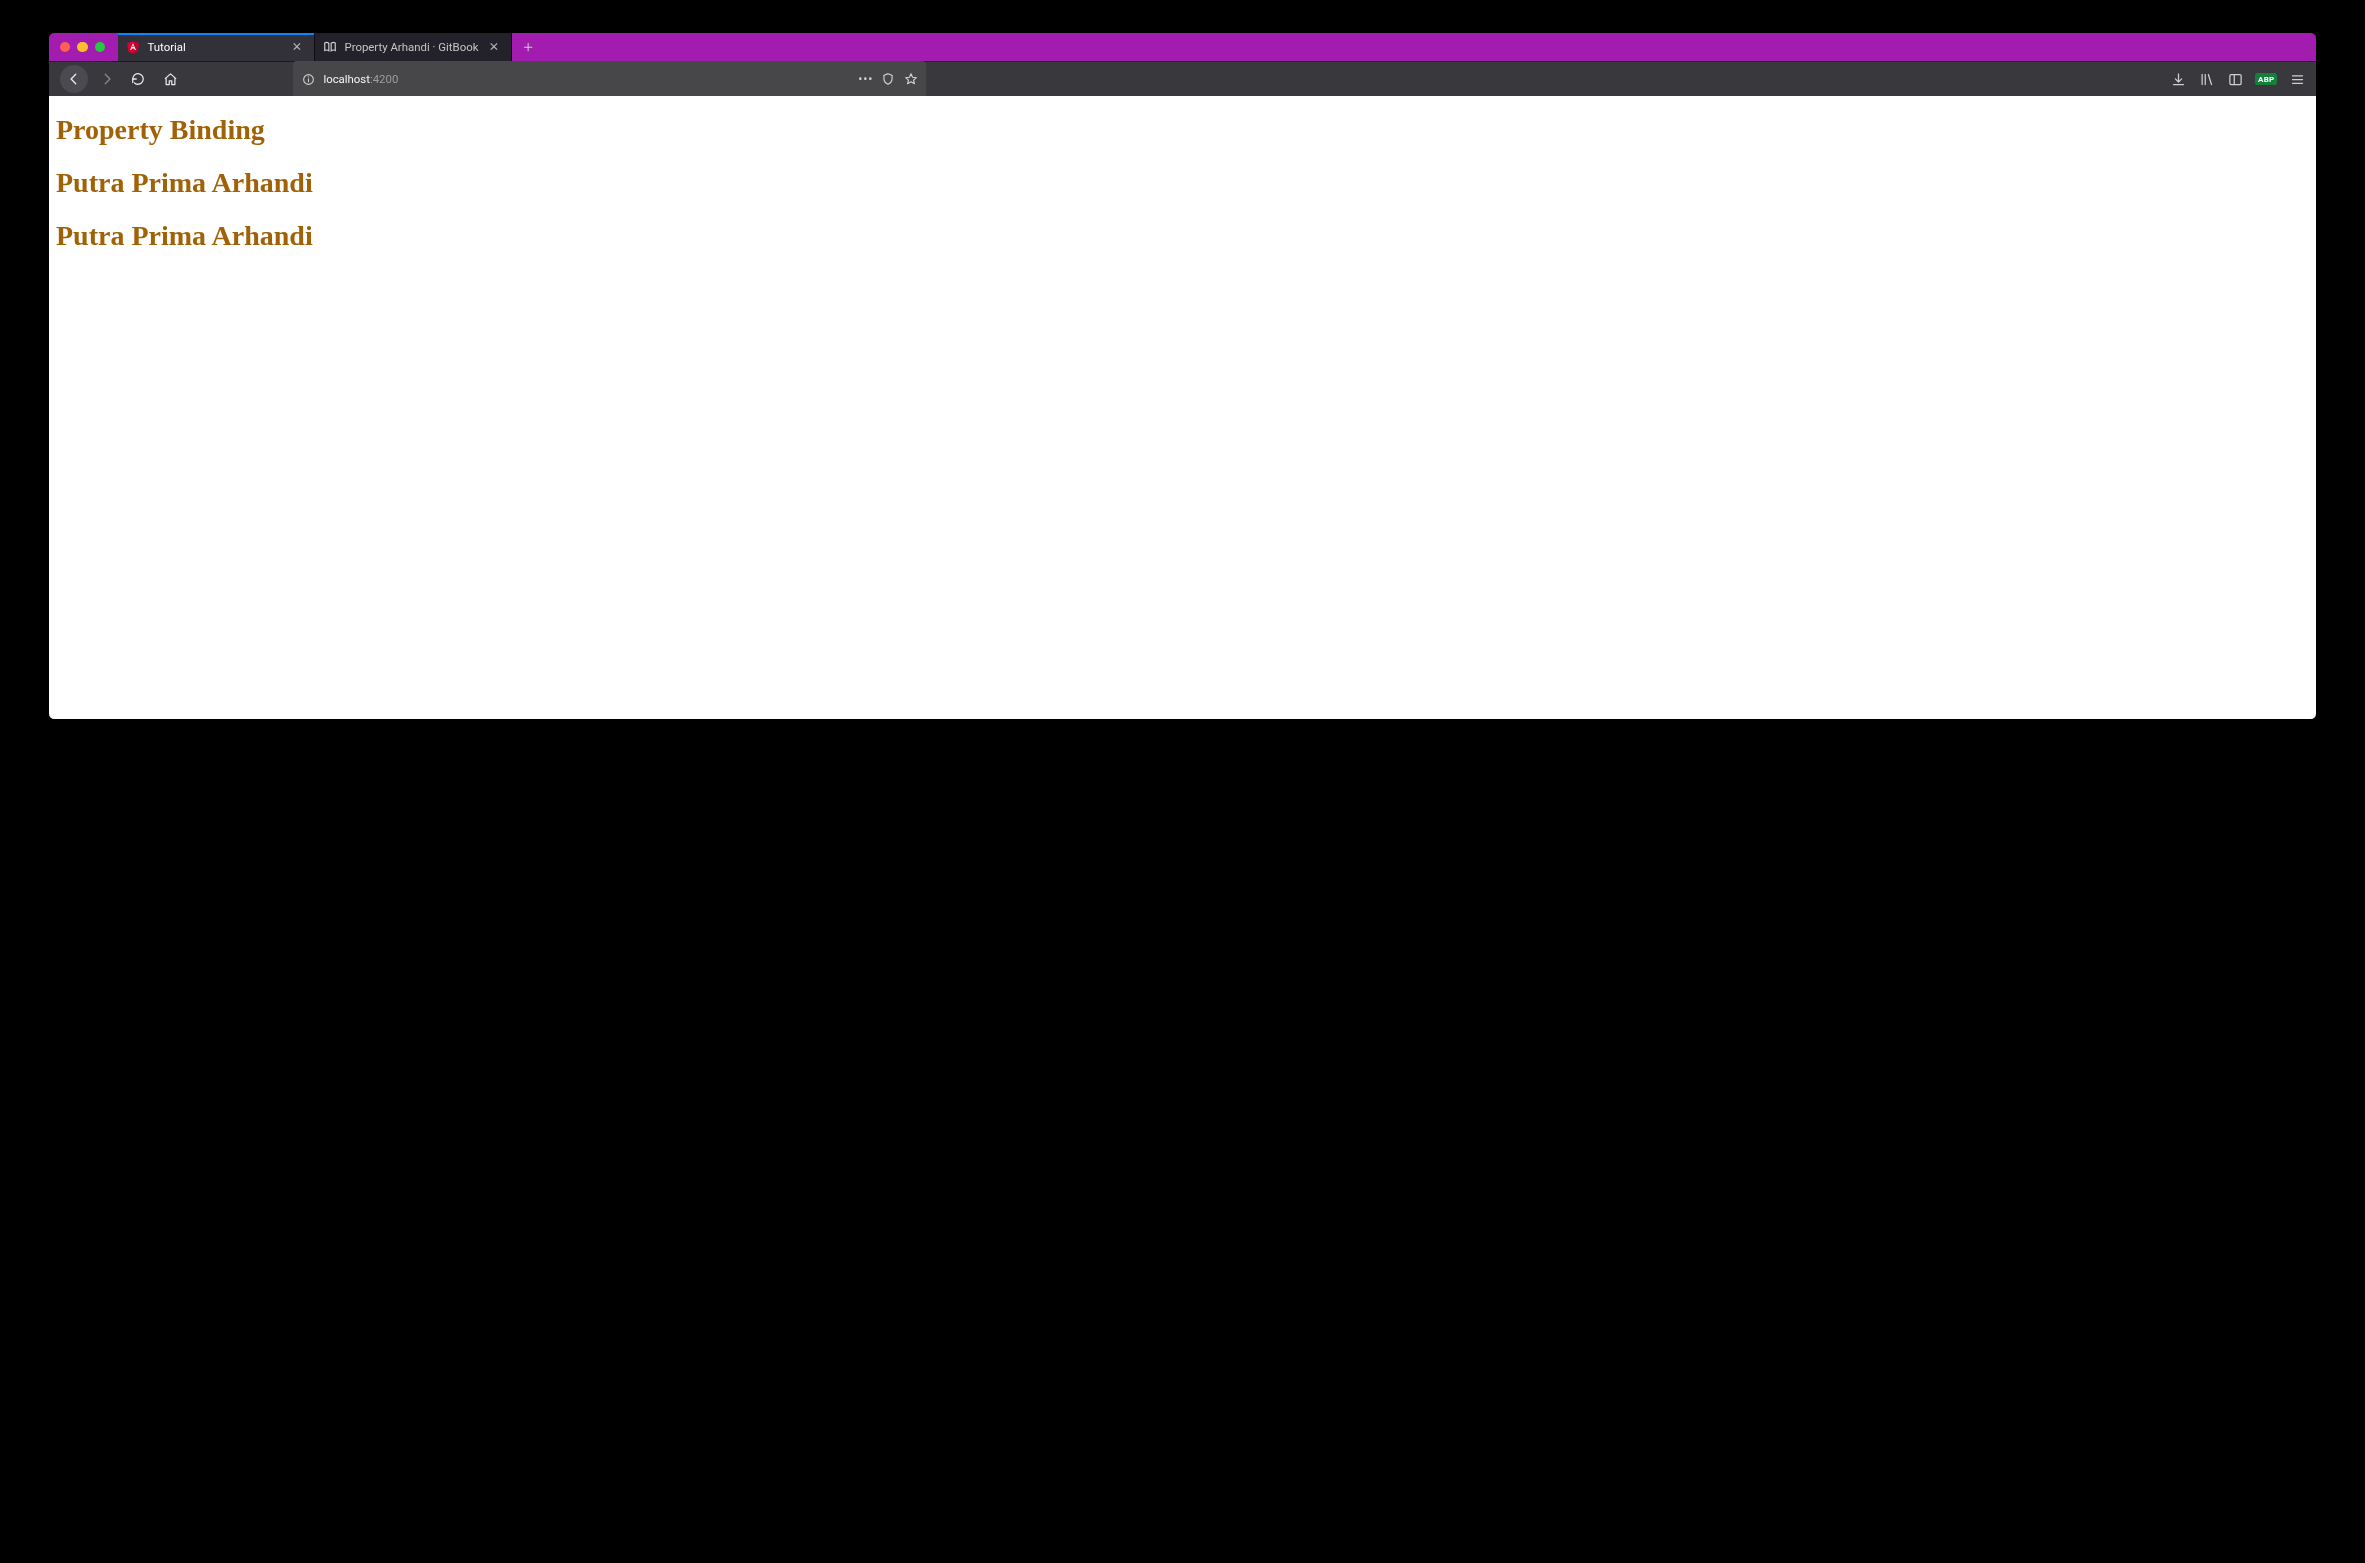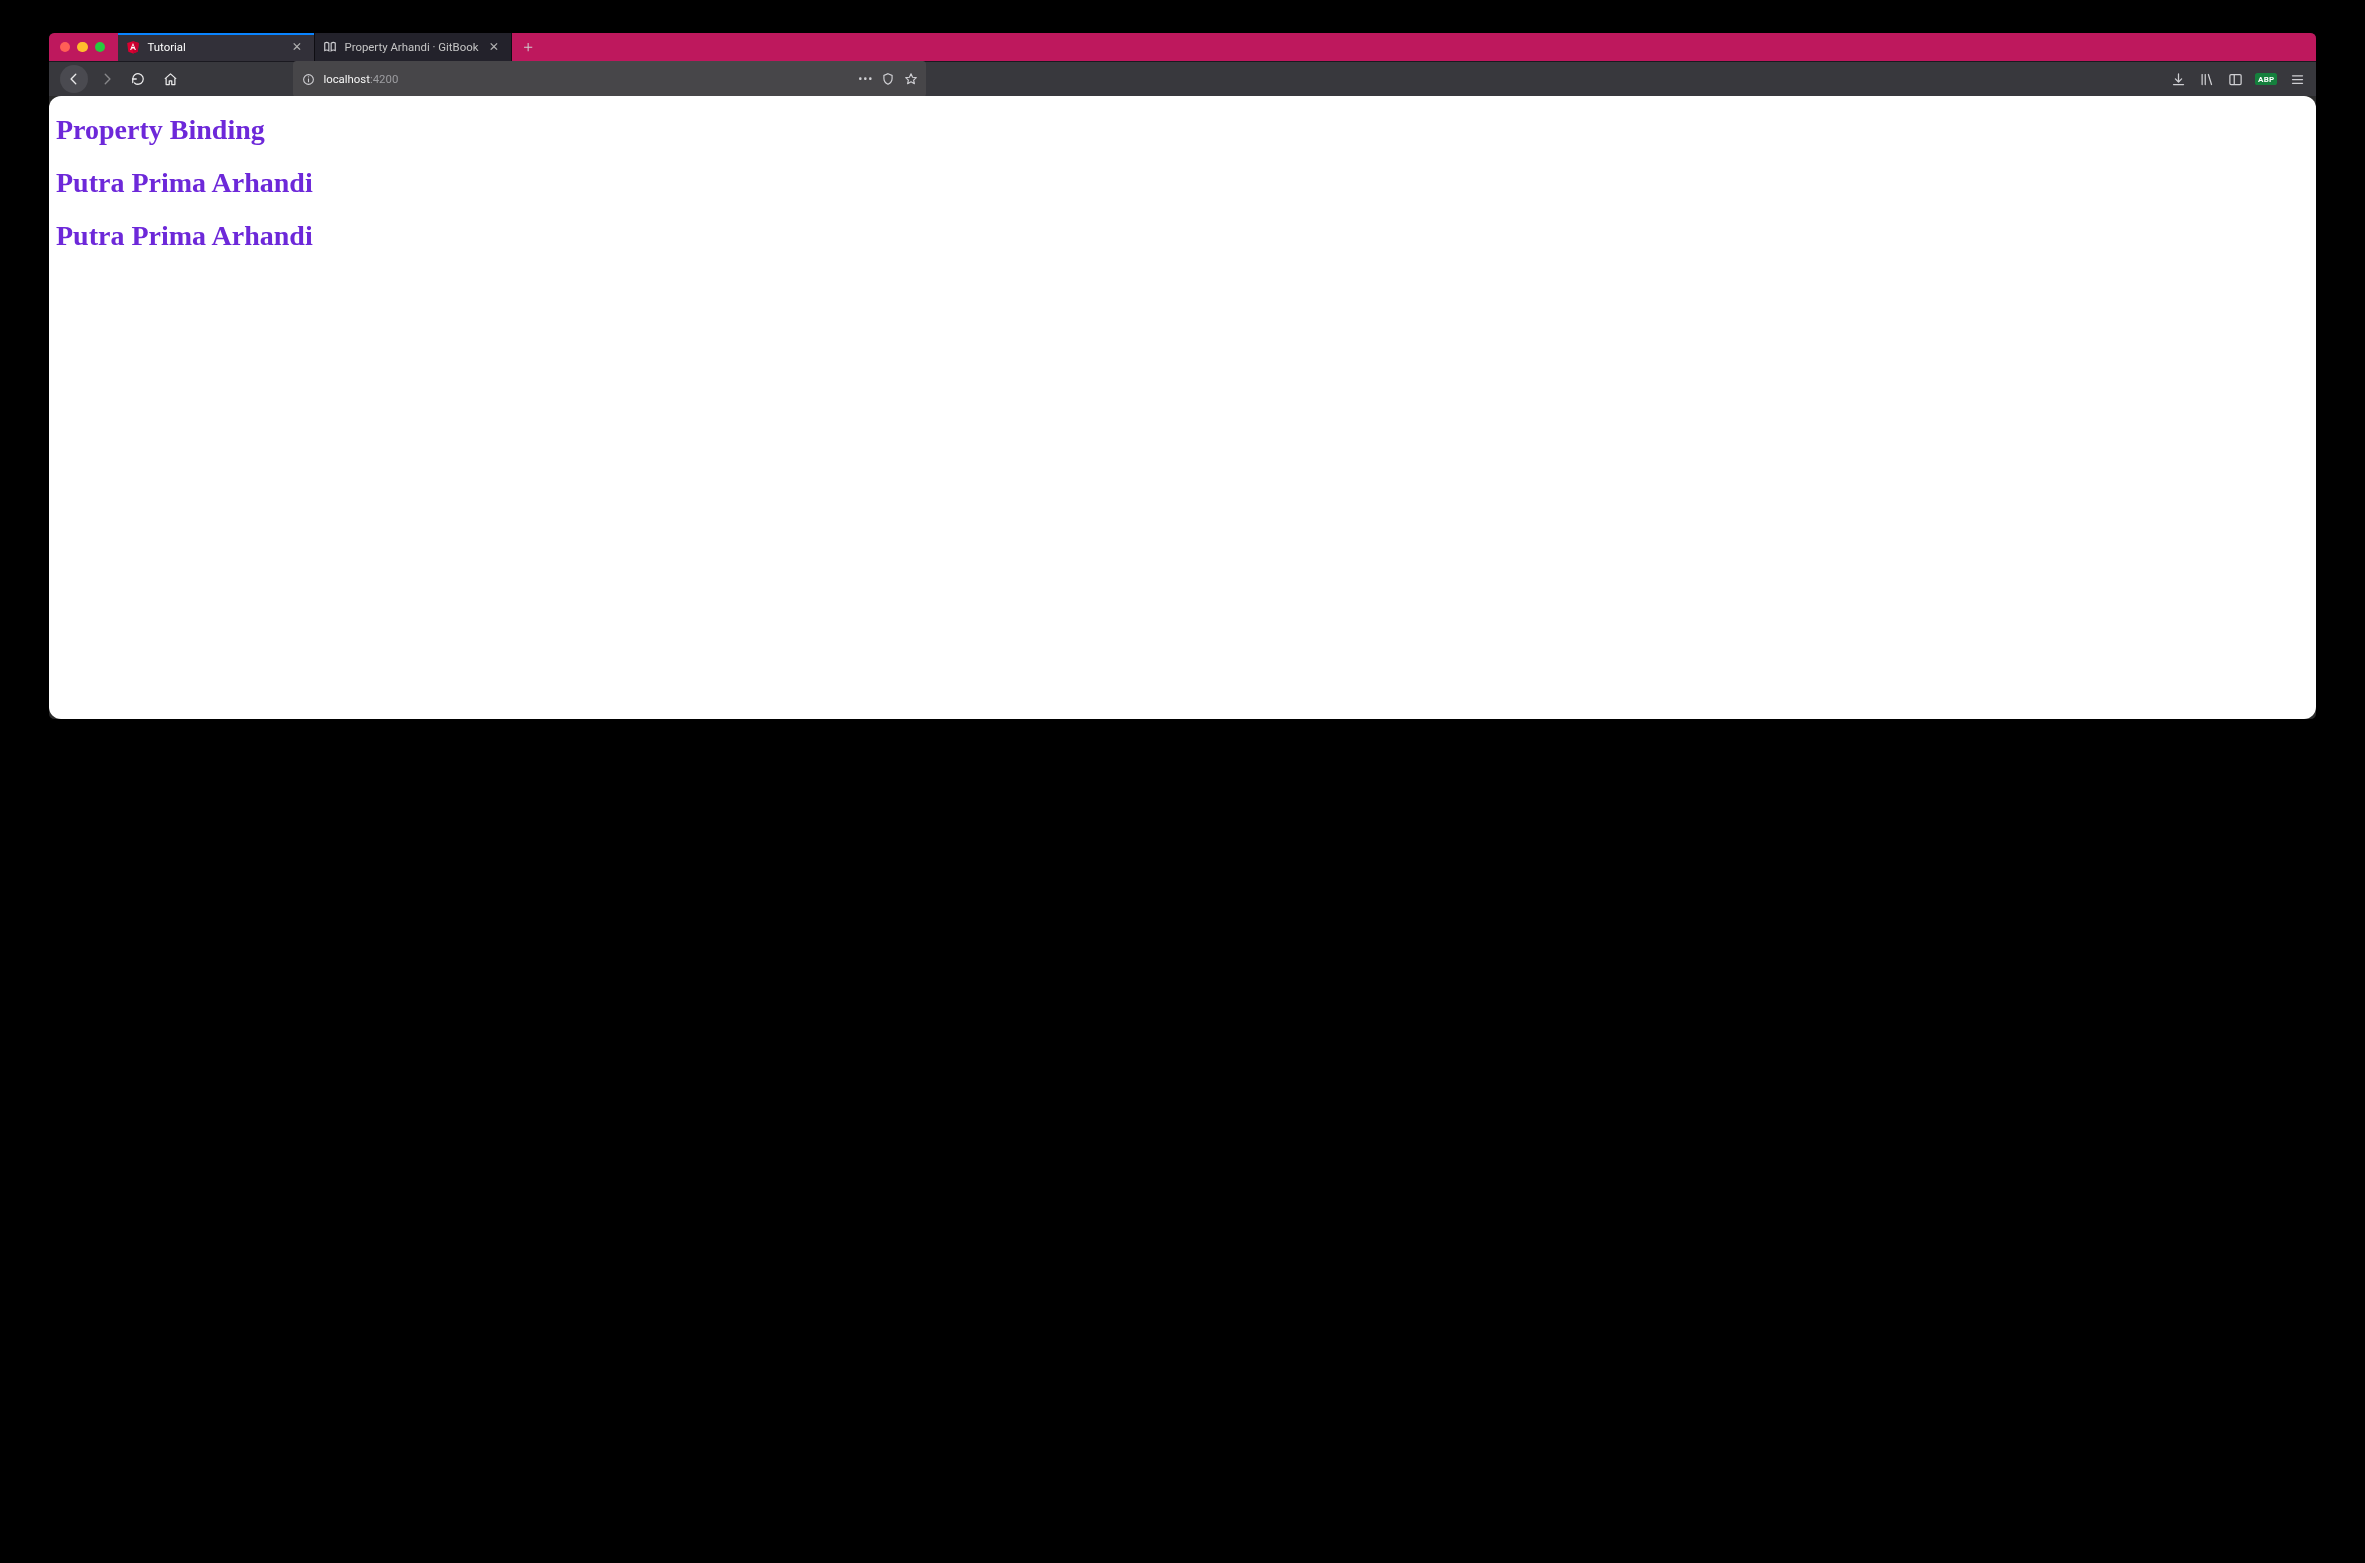--- a/index.html
+++ b/index.html
@@ -14,21 +14,21 @@
     .window {
       width: 100%; height: 686px;
       background: #2b2b2b; border-radius: 5.3px;
       display: flex; flex-direction: column; overflow: hidden;
       box-shadow: 0 0 0 0.9px rgba(0,0,0,.6);
     }
 
     
     .tabbar {
       display: flex; align-items: stretch; height: 28px;
-      background: #be185d;
+      background: #a21caf;
     }
     .traffic { display: flex; align-items: center; gap: 7px; padding: 0 12.3px 0 10.6px; }
     .dot { width: 10.6px; height: 10.6px; border-radius: 50%; }
     .dot.r { background: #ff5f56; }
     .dot.y { background: #ffbd2d; }
     .dot.g { background: #27c93f; }
 
     .tabs { display: flex; height: 100%; flex: 1; }
     .tab {
       display: flex; align-items: center; gap: 7px;
@@ -72,21 +72,21 @@
     .host { color: #f5f5f5; }
     .port { color: #9d9da1; }
     .urlbar .right { display: flex; align-items: center; gap: 7px; color: #cfcfd3; }
     .dots3 { letter-spacing: 0.9px; font-size: 12.3px; color: #cfcfd3; }
 
     .right-icons { margin-left: auto; display: flex; align-items: center; gap: 12.3px; color: #cfcfd3; }
     .icon18 { width: 16px; height: 16px; display: inline-flex; align-items: center; justify-content: center; }
     .abp { background: #15803d; color: #fff; font-size: 8px; font-weight: 700; padding: 1.8px 2.6px; border-radius: 2.6px; letter-spacing: 0.3px; }
 
     
-    .viewport { flex: 1; background: #fff; color: #6d28d9; padding: 7px 8.8px 0 7px; overflow: auto; border-radius: 12px; }
+    .viewport { flex: 1; background: #fff; color: #a16207; padding: 7px 8.8px 0 7px; overflow: auto; }
     .page h1 { font-family: Times, "Times New Roman", serif; font-weight: 700; font-size: 28px; margin: 10.6px 0 0 0; }
     .page h2 { font-family: Times, "Times New Roman", serif; font-weight: 700; font-size: 28px; margin: 21px 0 0 0; }
 
     svg { display: block; }
   </style>
 </head>
 <body>
 
 <div class="stage">
   <div class="window">

